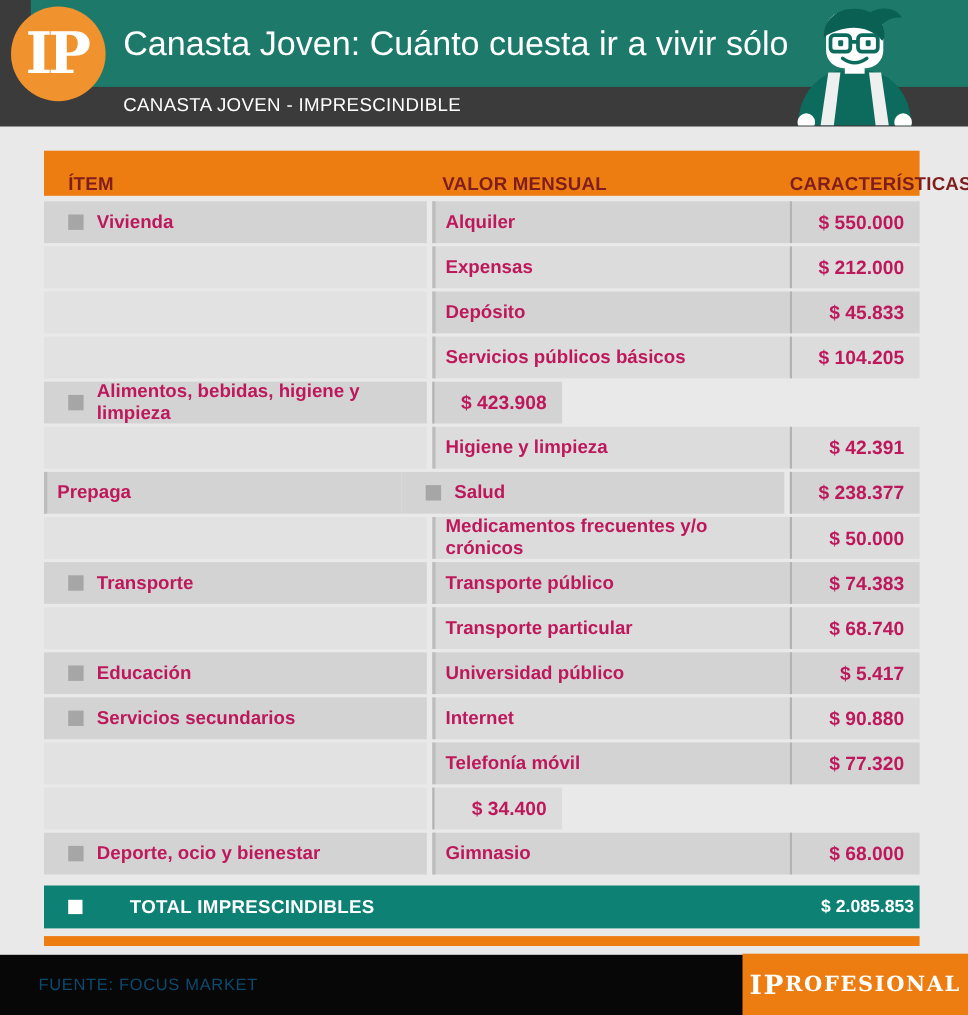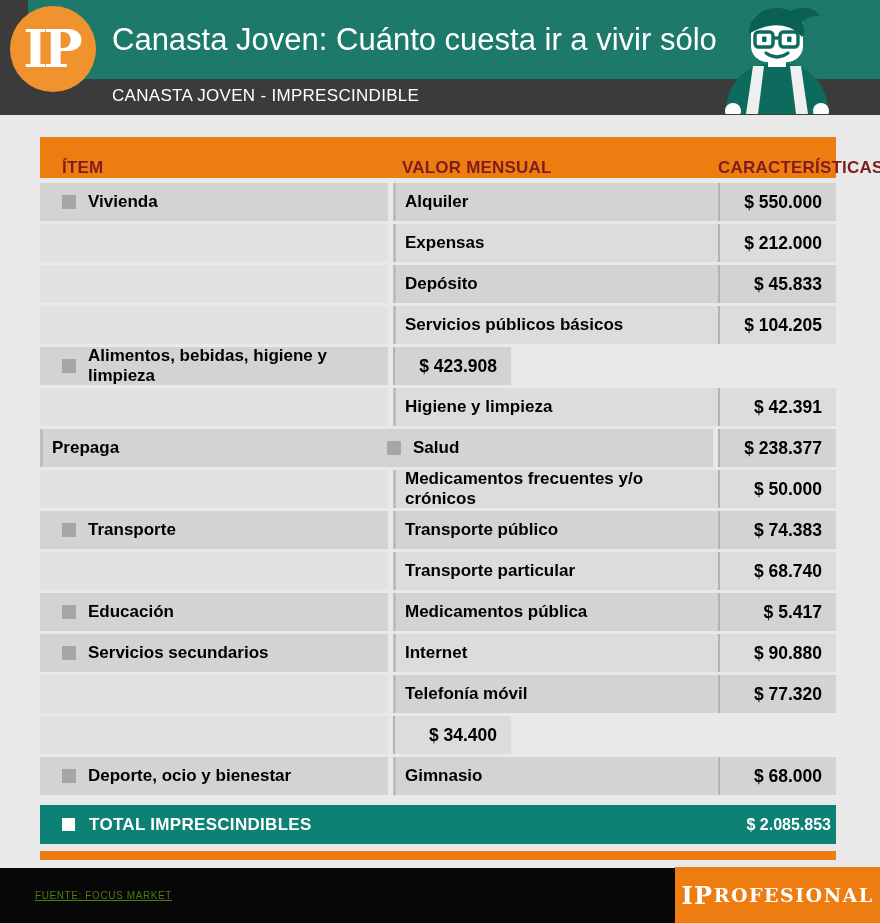--- a/index.html
+++ b/index.html
@@ -30,53 +30,53 @@
   
   .thead{
     position:absolute;left:40px;top:137px;width:796px;height:41px;background:#ee7d11;
     display:flex;align-items:flex-end;color:#7f1d1d;font-size:17px;font-weight:700;letter-spacing:.2px;
   }
   .thead .col-item{width:353px;padding-left:22px;box-sizing:border-box;}
   .thead .col-concept{width:325px;padding-left:9px;box-sizing:border-box;}
   .thead .col-value{width:118px;text-align:right;padding-right:14px;box-sizing:border-box;}
   .rows{position:absolute;left:40px;top:183px;width:796px;}
   .row{display:flex;height:38px;margin-bottom:3px;}
-  .cell{display:flex;align-items:center;box-sizing:border-box;color:#000000;font-weight:700;}
+  .cell{display:flex;align-items:center;box-sizing:border-box;color:#be185d;font-weight:700;}
   .cell-item{width:348px;margin-right:5px;font-size:17px;}
   .cell-item.cat{background:#d3d3d3;}
   .cell-item.cont{background:#e2e2e2;}
   .cell-concept{
     width:325px;background:#d3d3d3;border-left:3px solid #bdbdbd;
     padding-left:9px;font-size:17px;
   }
   .cell-value{
     width:118px;background:#d3d3d3;border-left:2px solid #b3b3b3;
     justify-content:flex-end;padding-right:14px;font-size:17.5px;
   }
   .row.alt .cell-concept,.row.alt .cell-value{background:#dcdcdc;}
   .bullet{
     width:14px;height:14px;background:#a6a6a6;display:inline-block;
     margin-left:22px;margin-right:12px;flex:0 0 auto;
   }
   
   .total-bar{
     position:absolute;left:40px;top:805px;width:796px;height:39px;background:#0e8175;
-    display:flex;align-items:center;color:#ffffff;font-weight:700;
+    display:flex;align-items:center;color:#ffffff;font-weight:700;gap:29px;
   }
   .total-bar .bullet-white{
     width:13px;height:13px;background:#ffffff;margin-left:22px;margin-right:14px;flex:0 0 auto;
   }
   .total-bar .total-label{font-size:17px;letter-spacing:.3px;}
   .total-bar .total-value{margin-left:auto;padding-right:5px;font-size:16px;}
   .orange-strip{position:absolute;left:40px;top:851px;width:796px;height:9px;background:#ee7d11;}
   
   .footer-black{position:absolute;left:0;top:868px;width:880px;height:55px;background:#070707;}
   .source-text{
     position:absolute;left:35px;top:868px;height:55px;line-height:55px;
-    color:#4d7c0f;font-size:10px;letter-spacing:.6px;text-decoration:underline;
+    color:#0c4a6e;font-size:15px;letter-spacing:.6px;
   }
   .brand-box{
     position:absolute;left:675px;top:867px;width:205px;height:56px;background:#ee7d11;
     display:flex;align-items:center;justify-content:center;
     font-family:"DejaVu Serif",serif;color:#ffffff;font-weight:700;letter-spacing:1.5px;
   }
   .brand-box .brand-prefix{font-size:24px;}
   .brand-box .brand-rest{font-size:19px;}
 </style>
 </head>
@@ -176,21 +176,21 @@
       <div class="row alt">
         <div class="cell cell-item cont"></div>
         <div class="cell cell-concept">Transporte particular</div>
         <div class="cell cell-value">$ 68.740</div>
       </div>
       <div class="row">
         <div class="cell cell-item cat">
           <span class="bullet"></span>
           <span>Educación</span>
         </div>
-        <div class="cell cell-concept">Medicamentos pública</div>
+        <div class="cell cell-concept">Universidad público</div>
         <div class="cell cell-value">$ 5.417</div>
       </div>
       <div class="row alt">
         <div class="cell cell-item cat">
           <span class="bullet"></span>
           <span>Servicios secundarios</span>
         </div>
         <div class="cell cell-concept">Internet</div>
         <div class="cell cell-value">$ 90.880</div>
       </div>

